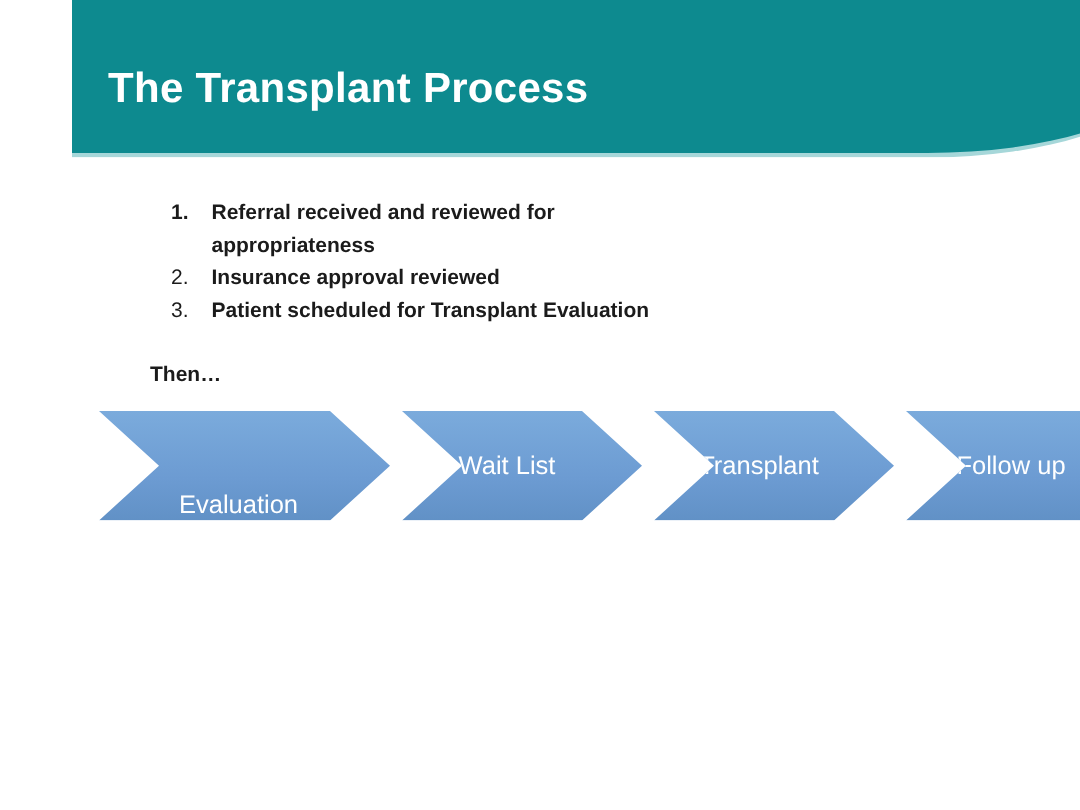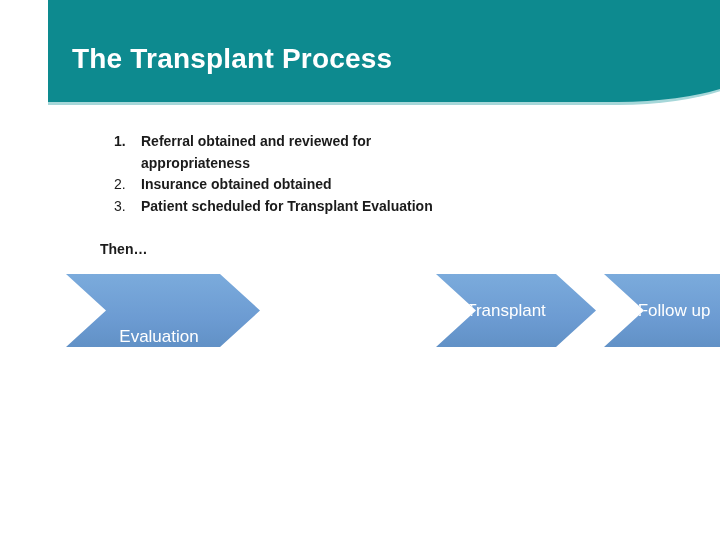--- a/index.html
+++ b/index.html
@@ -131,38 +131,41 @@
 
 <div class="slide">
 
   <div class="header-band">
     <h1 class="page-title">The Transplant Process</h1>
   </div>
 
   <div class="process-list">
     <div class="list-item">
       <span class="num">1.</span>
-      <span class="txt">Referral obtained and reviewed for appropriateness</span>
+      <span class="txt">Referral received and reviewed for appropriateness</span>
     </div>
     <div class="list-item">
       <span class="num">2.</span>
-      <span class="txt">Insurance obtained obtained</span>
+      <span class="txt">Insurance approval reviewed</span>
     </div>
     <div class="list-item">
       <span class="num">3.</span>
       <span class="txt">Patient scheduled for Transplant Evaluation</span>
     </div>
   </div>
 
   <div class="then-label">Then…</div>
 
   <div class="process-flow">
     <div class="chevron c1">
       <span>Evaluation</span>
     </div>
+    <div class="chevron c2">
+      <span>Wait List</span>
+    </div>
     <div class="chevron c3">
       <span>Transplant</span>
     </div>
     <div class="chevron c4">
       <span>Follow up</span>
     </div>
   </div>
 
 
 </div>

